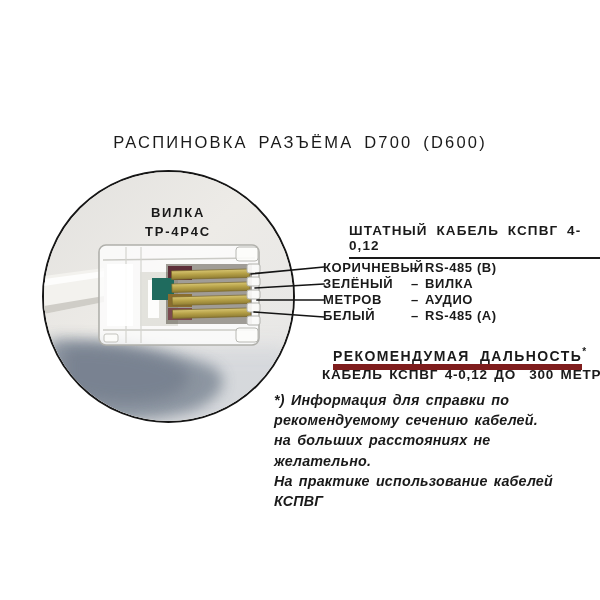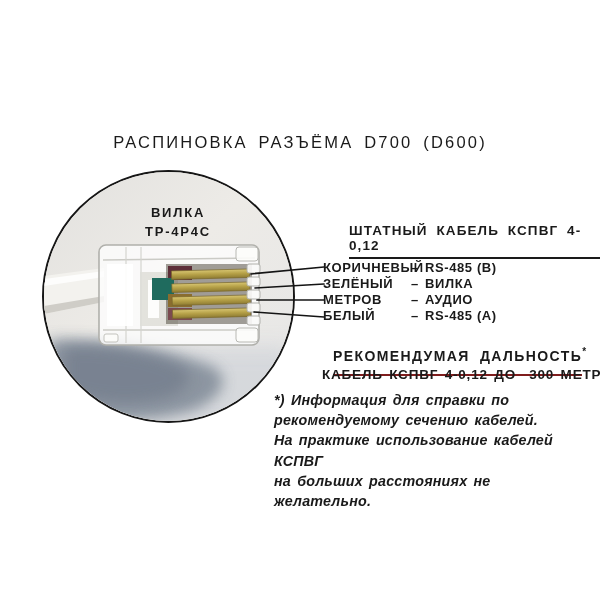--- a/index.html
+++ b/index.html
@@ -32,21 +32,21 @@
     font-size:13.5px;font-weight:bold;letter-spacing:1.1px;word-spacing:4px;
     border-bottom:2px solid #1a1a1a;padding-bottom:4px;margin-left:26px;
   }
   .wires{left:323px;top:259px;display:flex;flex-direction:column;}
   .wire-row{display:flex;align-items:center;height:16.2px;font-size:13px;font-weight:bold;letter-spacing:0.6px;}
   .wname{width:82px;}
   .wdash{width:20px;text-align:center;}
   .dist-header{
     left:333px;top:346px;font-size:14px;font-weight:bold;letter-spacing:1.4px;word-spacing:5px;
   }
-  .dist-header .u{border-bottom:2px solid #7f1d1d;padding-bottom:10px;}
+  .dist-header .u{border-bottom:6px solid #7f1d1d;padding-bottom:0;}
   .dist-header sup{font-size:10px;vertical-align:6px;}
   .dist-detail{
     left:322px;top:367px;font-size:13.5px;font-weight:bold;letter-spacing:0.8px;word-spacing:2px;white-space:pre;
   }
   .footnote{
     left:274px;top:390px;width:305px;
     font-size:14.3px;font-style:italic;font-weight:600;line-height:20.2px;letter-spacing:0.2px;word-spacing:2px;
   }
 </style>
 </head>
@@ -168,15 +168,15 @@
 </div>
 
 <div class="abs dist-header">
   <span class="u">РЕКОМЕНДУМАЯ ДАЛЬНОСТЬ</span><sup>*</sup>
 </div>
 <div class="abs dist-detail">КАБЕЛЬ КСПВГ 4-0,12 ДО  300 МЕТРОВ</div>
 
 <div class="abs footnote">
   <div>*) Информация для справки по</div>
   <div>рекомендуемому сечению кабелей.</div>
+  <div>на больших расстояниях не желательно.</div>
   <div>На практике использование кабелей КСПВГ</div>
-  <div>на больших расстояниях не желательно.</div>
 </div>
 
 </body></html>

